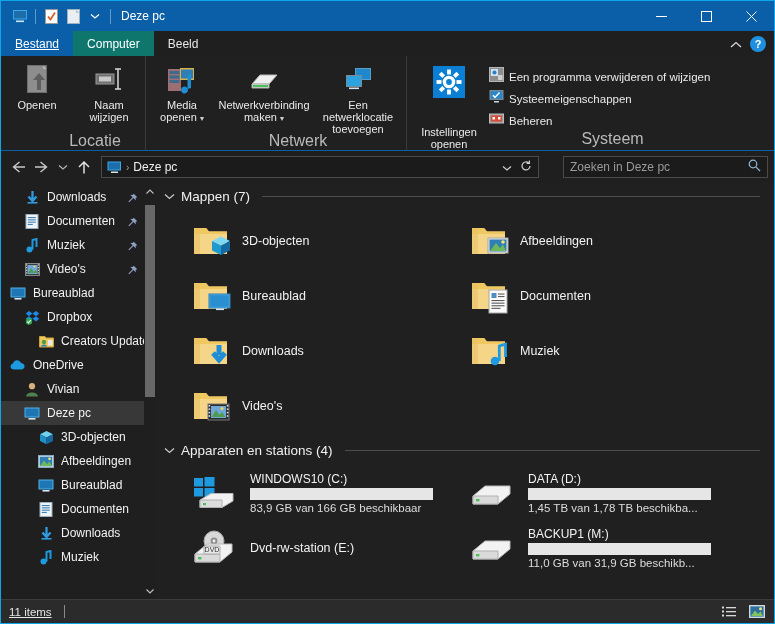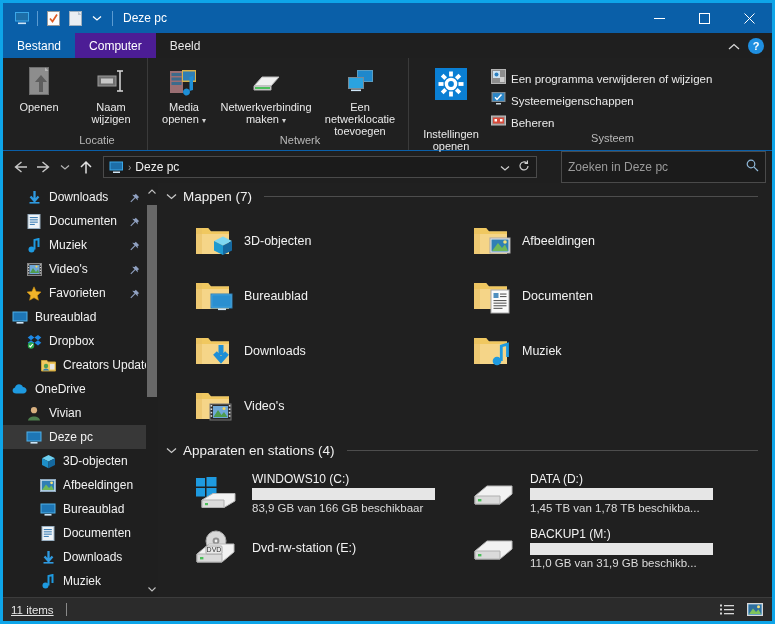--- a/index.html
+++ b/index.html
@@ -4,57 +4,57 @@
 <style>
   * { box-sizing: border-box; margin: 0; padding: 0; }
   html, body {
     width: 775px; height: 624px;
     font-family: "Liberation Sans", sans-serif;
     background: #1f1f1f; color: #ffffff;
     overflow: hidden;
     -webkit-font-smoothing: antialiased;
   }
   .window { width: 775px; height: 624px; display: flex; flex-direction: column;
-            border: 3px solid #0ea5e9; background: #1f1f1f; }
+            border: 1px solid #0ea5e9; background: #1f1f1f; }
 
   
   .titlebar { height: 30px; background: #0a5fa8; display: flex; align-items: center;
               flex: 0 0 30px; position: relative; }
   .qat { display: flex; align-items: center; padding-left: 8px; gap: 0px; }
   .qat-btn { width: 22px; height: 22px; display: flex; align-items: center;
              justify-content: center; }
   .qat-sep { width: 1px; height: 15px; background: #5b9bd1; margin: 0 4px; }
   .title-text { font-size: 12px; color: #fff; margin-left: 6px; white-space: nowrap; }
   .wincontrols { position: absolute; right: 0; top: 0; height: 30px; display: flex; }
   .wc { width: 45px; height: 30px; display: flex; align-items: center;
         justify-content: center; color: #fff; }
   .wc svg { display: block; }
 
   
   .tabstrip { height: 25px; background: #1f1f1f; display: flex; align-items: stretch;
               flex: 0 0 25px; position: relative; }
   .tab { padding: 0 14px; display: flex; align-items: center; font-size: 12px;
          color: #e8e8e8; white-space: nowrap; }
-  .tab.file { background: #0a5fa8; color: #fff; font-weight: normal; }
-  .tab.active { background: #4c1d95; color: #ffffff; }
+  .tab.file { background: #0a5fa8; color: #fff; font-weight: normal; text-decoration: underline; }
+  .tab.active { background: #0f766e; color: #ffffff; }
   .tabstrip-right { position: absolute; right: 4px; top: 0; height: 25px;
                     display: flex; align-items: center; gap: 8px; padding-right: 4px; }
   .chev-up { color: #d8d8d8; font-size: 11px; }
   .helpbtn { width: 16px; height: 16px; border-radius: 50%; background: #1f8fe0;
              color: #fff; font-size: 11px; display: flex; align-items: center;
              justify-content: center; font-weight: bold; }
 
   
   .ribbon { flex: 0 0 93px; background: #202020; display: flex; align-items: stretch;
             border-bottom: 1px solid #0a5fa8; position: relative; }
   .rgroup { display: flex; flex-direction: column; align-items: center;
             justify-content: flex-start; position: relative; padding-top: 4px; }
   .rgroup + .rgroup { border-left: 1px solid #3a3a3a; }
   .rgroup-items { display: flex; align-items: flex-start; height: 70px; }
-  .rgroup-label { font-size: 11px; color: #b9b9b9; text-align: center;
+  .rgroup-label { font-size: 16px; color: #b9b9b9; text-align: center;
                   width: 100%; margin-top: 2px; padding-left: 44px; }
   .rbtn { display: flex; flex-direction: column; align-items: center; width: 72px;
           padding: 3px 2px 0; }
   .rbtn .ico { height: 34px; display: flex; align-items: center; justify-content: center; }
   .rbtn .lbl { font-size: 11px; color: #eaeaea; text-align: center; line-height: 12px;
                margin-top: 2px; }
   .rbtn.wide { width: 92px; }
   .rbtn.xwide { width: 96px; }
   .sysgroup-rows { display: flex; align-items: flex-start; height: 70px; padding-top: 2px; }
   .sysrows { display: flex; flex-direction: column; justify-content: center;
@@ -72,21 +72,21 @@
   .crumbbox { flex: 1; height: 22px; background: #1b1b1b; border: 1px solid #4a4a4a;
               display: flex; align-items: center; padding: 0 4px; gap: 4px;
               margin-left: 4px; }
   .crumb-ico { width: 16px; height: 16px; display: flex; align-items: center;
                justify-content: center; }
   .crumb-sep { color: #a0a0a0; font-size: 10px; }
   .crumb-txt { font-size: 12px; color: #f0f0f0; }
   .crumb-right { margin-left: auto; display: flex; align-items: center; gap: 8px;
                  padding-right: 2px; }
   .crumb-right span { color: #cfcfcf; font-size: 10px; }
-  .searchbox { width: 205px; height: 32px; background: #1b1b1b; border: 1px solid #4a4a4a;
+  .searchbox { width: 205px; height: 22px; background: #1b1b1b; border: 1px solid #4a4a4a;
                display: flex; align-items: center; padding: 8px 6px; margin-left: 22px; }
   .searchbox input { flex: 1; background: transparent; border: none; outline: none;
                      color: #d8d8d8; font-size: 12px; font-family: "Liberation Sans", sans-serif; }
   .searchbox input::placeholder { color: #9a9a9a; }
 
   
   .body { flex: 1; display: flex; overflow: hidden; background: #14532d; }
 
   
   .sidebar { width: 155px; background: #1f1f1f; position: relative; overflow: hidden;
@@ -472,31 +472,20 @@
                   <rect x="12.8" y="6.7" width="1.2" height="1.2"></rect>
                   <rect x="12.8" y="9.4" width="1.2" height="1.2"></rect>
                 </g>
               </svg>
             </span>
             <span class="lbl">Video's</span>
             <span class="pin"><svg width="11" height="11" viewBox="0 0 11 11">
                 <path d="M6.8 0.8 L10.2 4.2 L8.6 5 L8.9 7.4 L6.4 5 L2.2 9.2 L1.4 8.4 L5.6 4.2 L3.2 1.7 L5.6 2 Z" fill="#8fa0c0"></path>
               </svg></span>
           </div>
-          <div class="sb-item ind-1">
-            <span class="ico">
-              <svg width="16" height="15" viewBox="0 0 16 15">
-                <path d="M8 0.8 L10.1 5.4 L15 6 L11.4 9.4 L12.4 14.2 L8 11.8 L3.6 14.2 L4.6 9.4 L1 6 L5.9 5.4 Z" fill="#f0b429" stroke="#c98f12" stroke-width="0.6"></path>
-              </svg>
-            </span>
-            <span class="lbl">Favorieten</span>
-            <span class="pin"><svg width="11" height="11" viewBox="0 0 11 11">
-                <path d="M6.8 0.8 L10.2 4.2 L8.6 5 L8.9 7.4 L6.4 5 L2.2 9.2 L1.4 8.4 L5.6 4.2 L3.2 1.7 L5.6 2 Z" fill="#8fa0c0"></path>
-              </svg></span>
-          </div>
           <div class="sb-item ind-0">
             <span class="ico">
               <svg width="16" height="13" viewBox="0 0 16 13">
                 <rect x="0.5" y="0.5" width="15" height="10" fill="#4fb0e8"></rect>
                 <rect x="1.5" y="1.5" width="13" height="8" fill="#1e76b5"></rect>
                 <rect x="4.5" y="11" width="7" height="1.6" fill="#cfe6f7"></rect>
               </svg>
             </span>
             <span class="lbl">Bureaublad</span>
           </div>

